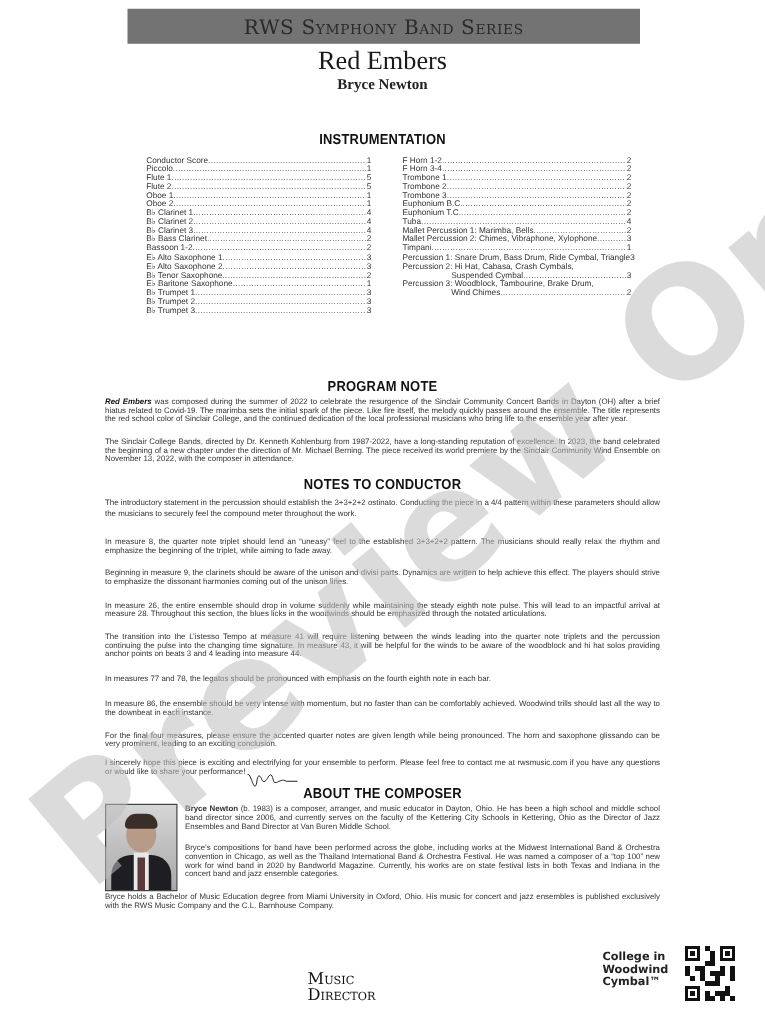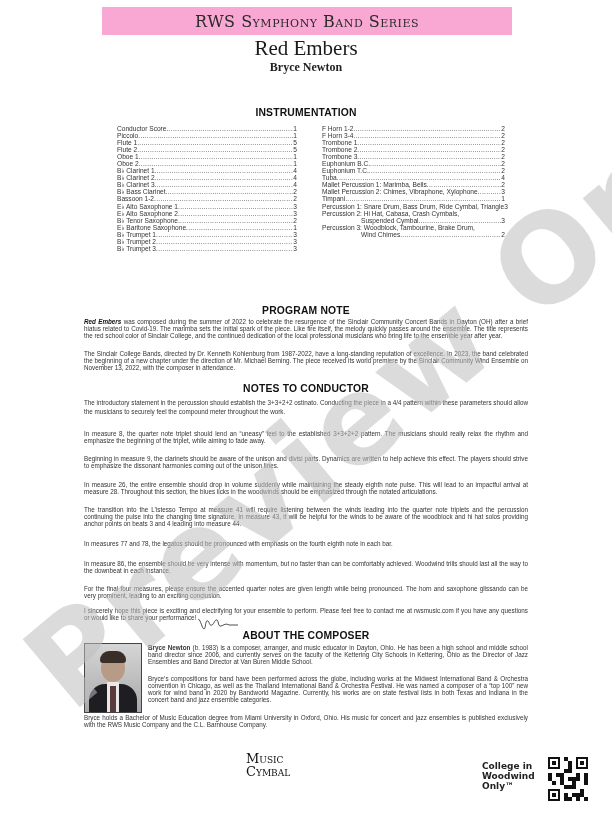--- a/index.html
+++ b/index.html
@@ -1,19 +1,19 @@
 <!DOCTYPE html>
 <html><head>
 <meta charset="utf-8">
 <style>
   html, body { margin: 0; padding: 0; background: #ffffff; }
   body { width: 612px; height: 816px; position: relative; overflow: hidden;
          font-family: "Liberation Sans", sans-serif; color: #222; }
   .series-bar { position: absolute; left: 102px; top: 7px; width: 410px; height: 28px;
-                background: #f9a8d4; display: flex; align-items: center; justify-content: center; }
+                background: #737373; display: flex; align-items: center; justify-content: center; }
   .series-title { font-family: "DejaVu Serif", serif; font-size: 16px; letter-spacing: 0.5px;
                   font-variant: small-caps; color: #2a2a2a; }
   .piece-title { position: absolute; left: 0; width: 612px; top: 36px; text-align: center;
                  font-family: "Liberation Serif", serif; font-size: 21px; color: #1a1a1a; }
   .composer-name { position: absolute; left: 0; width: 612px; top: 60px; text-align: center;
                    font-family: "Liberation Serif", serif; font-weight: bold; font-size: 12px; color: #222; }
   .section-head { position: absolute; left: 0; width: 612px; text-align: center;
                   font-family: "Liberation Sans", sans-serif; font-weight: bold; font-size: 11.5px;
                   transform: scaleX(0.9); color: #111; letter-spacing: 0.2px; }
   .inst-col { position: absolute; font-size: 6.6px; line-height: 7.05px; color: #333; }
@@ -36,21 +36,21 @@
                  border-radius: 16px 16px 0 0; background: #1e1e22; }
   .photo .shirt { position: absolute; left: 22px; top: 38px; width: 12px; height: 30px; background: #e8e8e8; }
   .photo .tie { position: absolute; left: 25px; top: 42px; width: 6px; height: 26px; background: #5a3a3a; }
   .about-text { position: absolute; left: 148px; width: 380px; font-size: 6.3px; line-height: 7.1px;
                 color: #333; text-align: justify; }
   .signature { position: absolute; left: 196px; top: 617px; width: 44px; height: 14px; }
   .logo { position: absolute; left: 238px; top: 752px; display: flex; align-items: center; }
   .logo-rws { font-family: "Liberation Serif", serif; font-size: 34px; color: #111; letter-spacing: -2px;
               font-style: italic; }
   .logo-words { margin-left: 8px; font-family: "DejaVu Serif", serif; font-variant: small-caps;
-                font-size: 13px; line-height: 13px; color: #111; }
+                font-size: 13px; line-height: 13px; color: #111; margin-top: 25px; }
   .mm { position: absolute; left: 482px; top: 761px; font-family: "DejaVu Sans", sans-serif;
         font-weight: bold; font-size: 9px; line-height: 10px; color: #222; }
   .qr { position: absolute; left: 548px; top: 756px; width: 40px; height: 46px; }
   .watermark { position: absolute; left: -40px; top: 380px; width: 720px; text-align: center;
                font-family: "DejaVu Sans", sans-serif; font-weight: bold; font-size: 122px;
                color: rgba(190,190,190,0.55); transform: rotate(-40deg); transform-origin: 50% 50%;
                pointer-events: none; letter-spacing: 2px; white-space: nowrap; }
 </style>
 </head>
 <body>
@@ -263,28 +263,28 @@
     <div class="hair"></div>
 </div>
 
 <div class="about-text" style="top:644px"><b>Bryce Newton</b><span> (b. 1983) is a composer, arranger, and music educator in Dayton, Ohio.  He has been a high school and middle school band director since 2006, and currently serves on the faculty of the Kettering City Schools in Kettering, Ohio as the Director of Jazz Ensembles and Band Director at Van Buren Middle School.</span></div>
 <div class="about-text" style="top:675px">Bryce’s compositions for band have been performed across the globe, including works at the Midwest International Band &amp; Orchestra convention in Chicago, as well as the Thailand International Band &amp; Orchestra Festival. He was named a composer of a “top 100” new work for wind band in 2020 by Bandworld Magazine. Currently, his works are on state festival lists in both Texas and Indiana in the concert band and jazz ensemble categories.</div>
 <div class="para" style="top:714px">Bryce holds a Bachelor of Music Education degree from Miami University in Oxford, Ohio. His music for concert and jazz ensembles is published exclusively with the RWS Music Company and the C.L. Barnhouse Company.</div>
 
 <div class="logo">
   <div class="logo-words">
     <div>Music</div>
-    <div>Cymbal</div>
+    <div>Director</div>
   </div>
 </div>
 
 <div class="mm">
   <div>College in</div>
   <div>Woodwind</div>
-  <div>Only™</div>
+  <div>Cymbal™</div>
 </div>
 
 <svg class="qr" viewBox="0 0 10 11" shape-rendering="crispEdges">
   <rect x="0" y="0" width="3" height="3" fill="#111"></rect>
     <rect x="0.6" y="0.6" width="1.8" height="1.8" fill="#fff"></rect>
     <rect x="1" y="1" width="1" height="1" fill="#111"></rect>
   <rect x="7" y="0" width="3" height="3" fill="#111"></rect>
     <rect x="7.6" y="0.6" width="1.8" height="1.8" fill="#fff"></rect>
     <rect x="8" y="1" width="1" height="1" fill="#111"></rect>
   <rect x="0" y="8" width="3" height="3" fill="#111"></rect>

